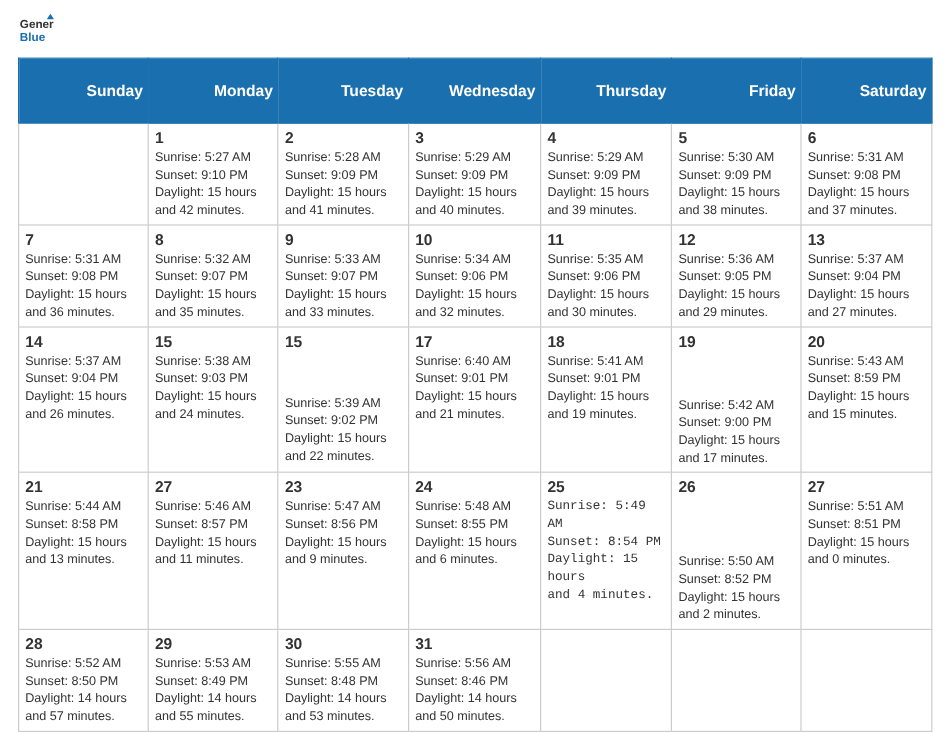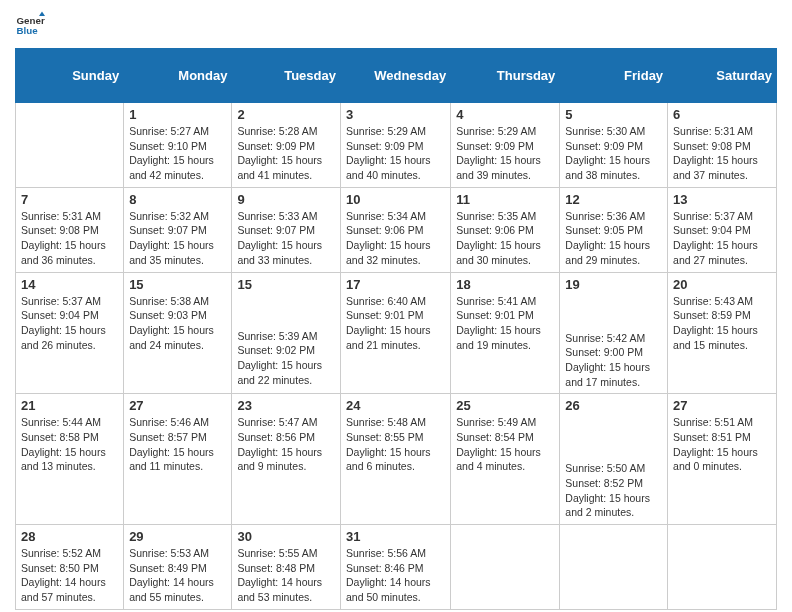--- a/index.html
+++ b/index.html
@@ -281,21 +281,21 @@
         </td>
         <td>
           <div class="day-number">24</div>
           <div class="day-info" style="white-space: pre-line;">Sunrise: 5:48 AM
 Sunset: 8:55 PM
 Daylight: 15 hours
 and 6 minutes.</div>
         </td>
         <td>
           <div class="day-number">25</div>
-          <div class="day-info" style="white-space: pre-line;">Sunrise: 5:49 AM
+          <div class="day-info" style="white-space: pre-line; font-family: Liberation Mono, monospace;">Sunrise: 5:49 AM
 Sunset: 8:54 PM
 Daylight: 15 hours
 and 4 minutes.</div>
         </td>
         <td>
           <div class="day-number">26</div>
           <div class="day-info" style="white-space: pre-line; margin-top: 48px;">Sunrise: 5:50 AM
 Sunset: 8:52 PM
 Daylight: 15 hours
 and 2 minutes.</div>

